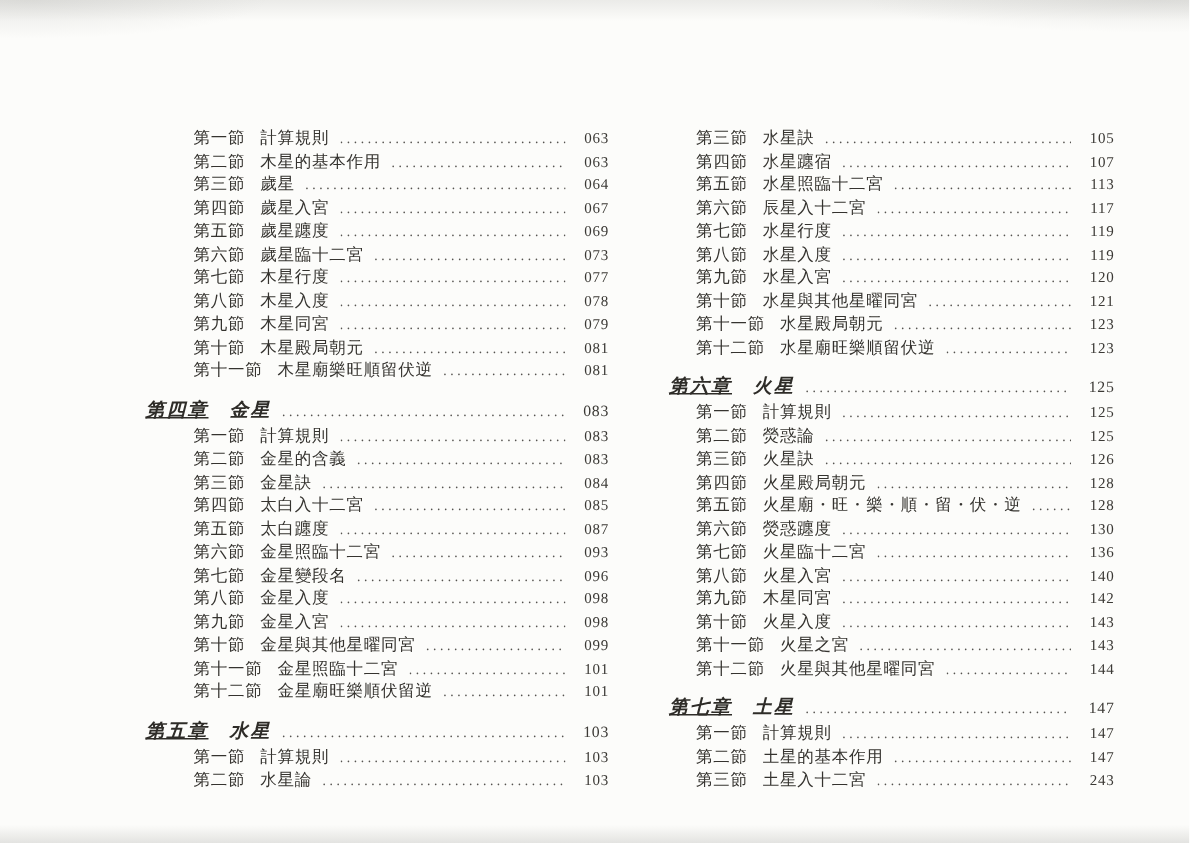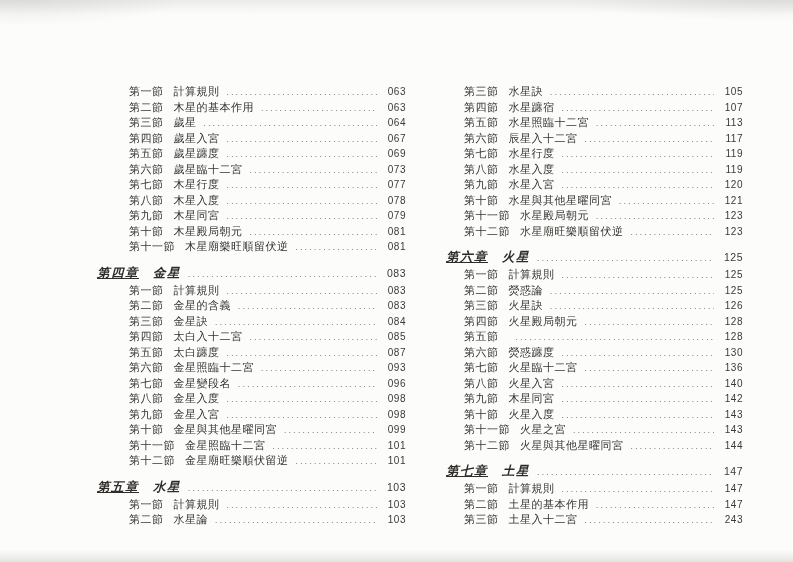--- a/index.html
+++ b/index.html
@@ -72,21 +72,21 @@
     color: #55534f;
   }
   .leader::after {
     content: "........................................................................................................";
   }
 
   .row-page {
     flex: none;
     min-width: 24px;
     text-align: right;
-    font-family: Liberation Sans, sans-serif;
+    font-family: Liberation Serif, serif;
     font-size: 10px;
     letter-spacing: 0.5px;
     color: #3b3935;
   }
 
   
   .toc-row.row-chapter {
     margin-top: 10px;
     margin-bottom: 1px;
     height: 17px;
@@ -404,20 +404,21 @@
 
   <div class="toc-row row-section">
     <span class="row-label">第四節</span>
     <span class="row-title">火星殿局朝元</span>
     <span class="leader"></span>
     <span class="row-page">128</span>
   </div>
 
   <div class="toc-row row-section">
     <span class="row-label">第五節</span>
+    <span class="row-title">火星廟・旺・樂・順・留・伏・逆</span>
     <span class="leader"></span>
     <span class="row-page">128</span>
   </div>
 
   <div class="toc-row row-section">
     <span class="row-label">第六節</span>
     <span class="row-title">熒惑躔度</span>
     <span class="leader"></span>
     <span class="row-page">130</span>
   </div>

